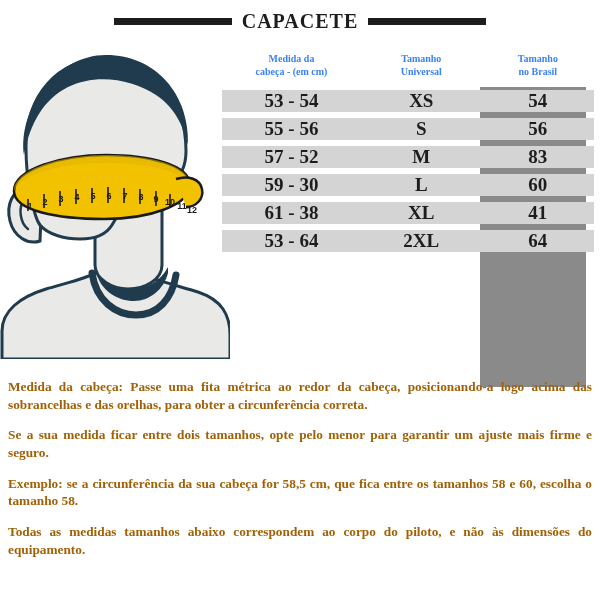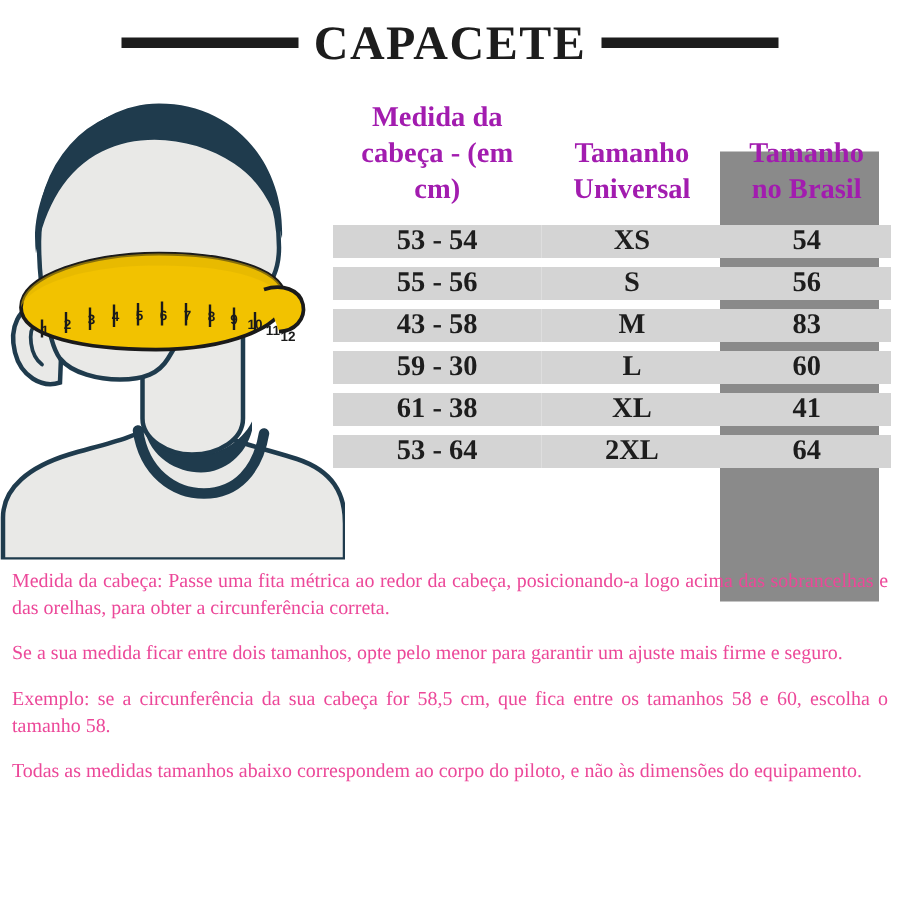--- a/index.html
+++ b/index.html
@@ -31,21 +31,21 @@
   }
   .title-rule {
     height: 7px;
     background: #1d1d1d;
     flex: 0 0 auto;
     width: 118px;
   }
   .title-text {
     font-family: "Liberation Serif", serif;
     font-weight: bold;
-    font-size: 32px;
+    font-size: 20px;
     letter-spacing: 1px;
     color: #1d1d1d;
     white-space: nowrap;
   }
 
   
   .top {
     position: relative;
     height: 320px;
   }
@@ -67,23 +67,23 @@
   }
   table.size-table {
     border-collapse: separate;
     border-spacing: 0 6px;
     width: 100%;
     table-layout: fixed;
   }
   table.size-table th {
     font-family: "Liberation Serif", serif;
     font-weight: bold;
-    font-size: 19px;
+    font-size: 10px;
     line-height: 1.25;
-    color: #a21caf;
+    color: #3b82f6;
     vertical-align: bottom;
     padding: 0 4px 6px 4px;
     text-align: center;
   }
   table.size-table td {
     font-family: "Liberation Serif", serif;
     font-weight: bold;
     font-size: 19px;
     color: #1d1d1d;
     text-align: center;
@@ -119,23 +119,23 @@
   
   .notes {
     position: absolute;
     left: 8px;
     right: 8px;
     top: 378px;
     font-family: "Liberation Serif", serif;
   }
   .note {
     font-size: 13.3px;
-    font-weight: normal;
+    font-weight: bold;
     line-height: 1.33;
-    color: #ec4899;
+    color: #a16207;
     margin-bottom: 13px;
     text-align: justify;
   }
   .note:last-child { margin-bottom: 0; }
 </style>
 </head>
 <body>
 
 <div class="page">
 
@@ -228,21 +228,21 @@
             <td>53 - 54</td>
             <td>XS</td>
             <td class="br-cell">54</td>
           </tr>
           <tr>
             <td>55 - 56</td>
             <td>S</td>
             <td class="br-cell">56</td>
           </tr>
           <tr>
-            <td>43 - 58</td>
+            <td>57 - 52</td>
             <td>M</td>
             <td class="br-cell">83</td>
           </tr>
           <tr>
             <td>59 - 30</td>
             <td>L</td>
             <td class="br-cell">60</td>
           </tr>
           <tr>
             <td>61 - 38</td>

